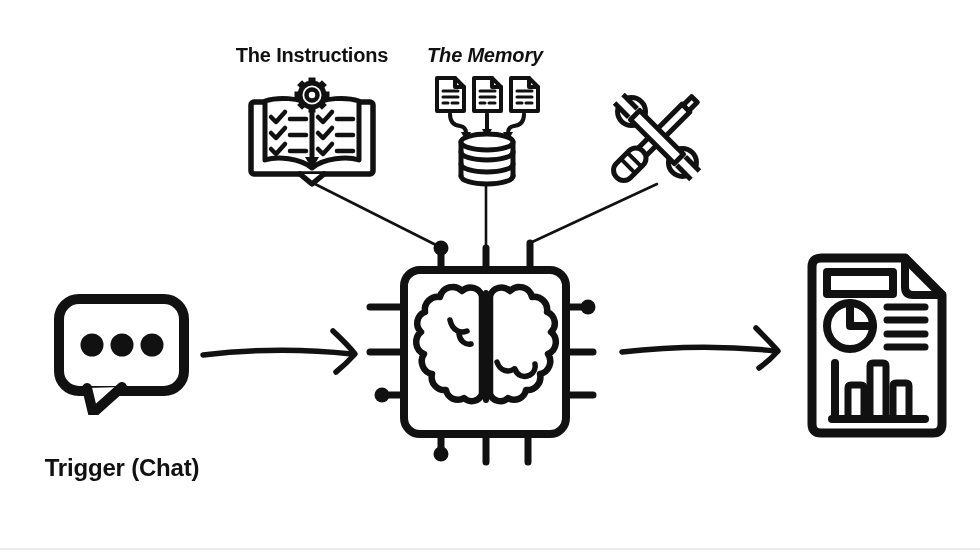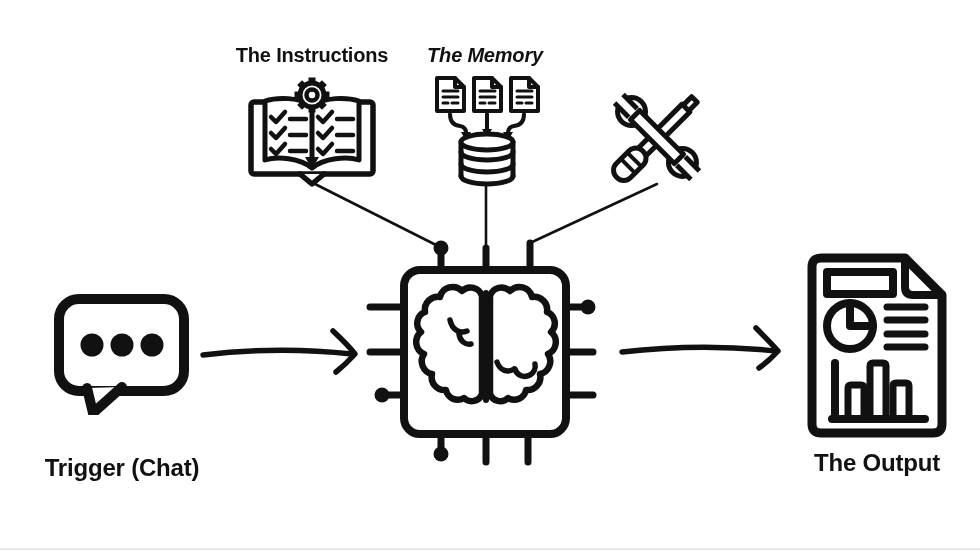--- a/index.html
+++ b/index.html
@@ -265,16 +265,15 @@
 
       <g fill="none">
         <path d="M835 363 L835 418" stroke-width="8"></path>
         <path d="M832 419 L925 419" stroke-width="8"></path>
         <path d="M848 419 L848 388 Q848 385 851 385 L861 385 Q864 385 864 388 L864 419" stroke-width="7"></path>
         <path d="M870 419 L870 366 Q870 363 873 363 L883 363 Q886 363 886 366 L886 419" stroke-width="7"></path>
         <path d="M893 419 L893 386 Q893 383 896 383 L906 383 Q909 383 909 386 L909 419" stroke-width="7"></path>
       </g>
     </g>
   </svg>
-  <div class="label label-lg" style="left:777px; top:449px; width:200px;">The Output</div>
 
   <div class="divider"></div>
 </div>
 
 </body></html>

